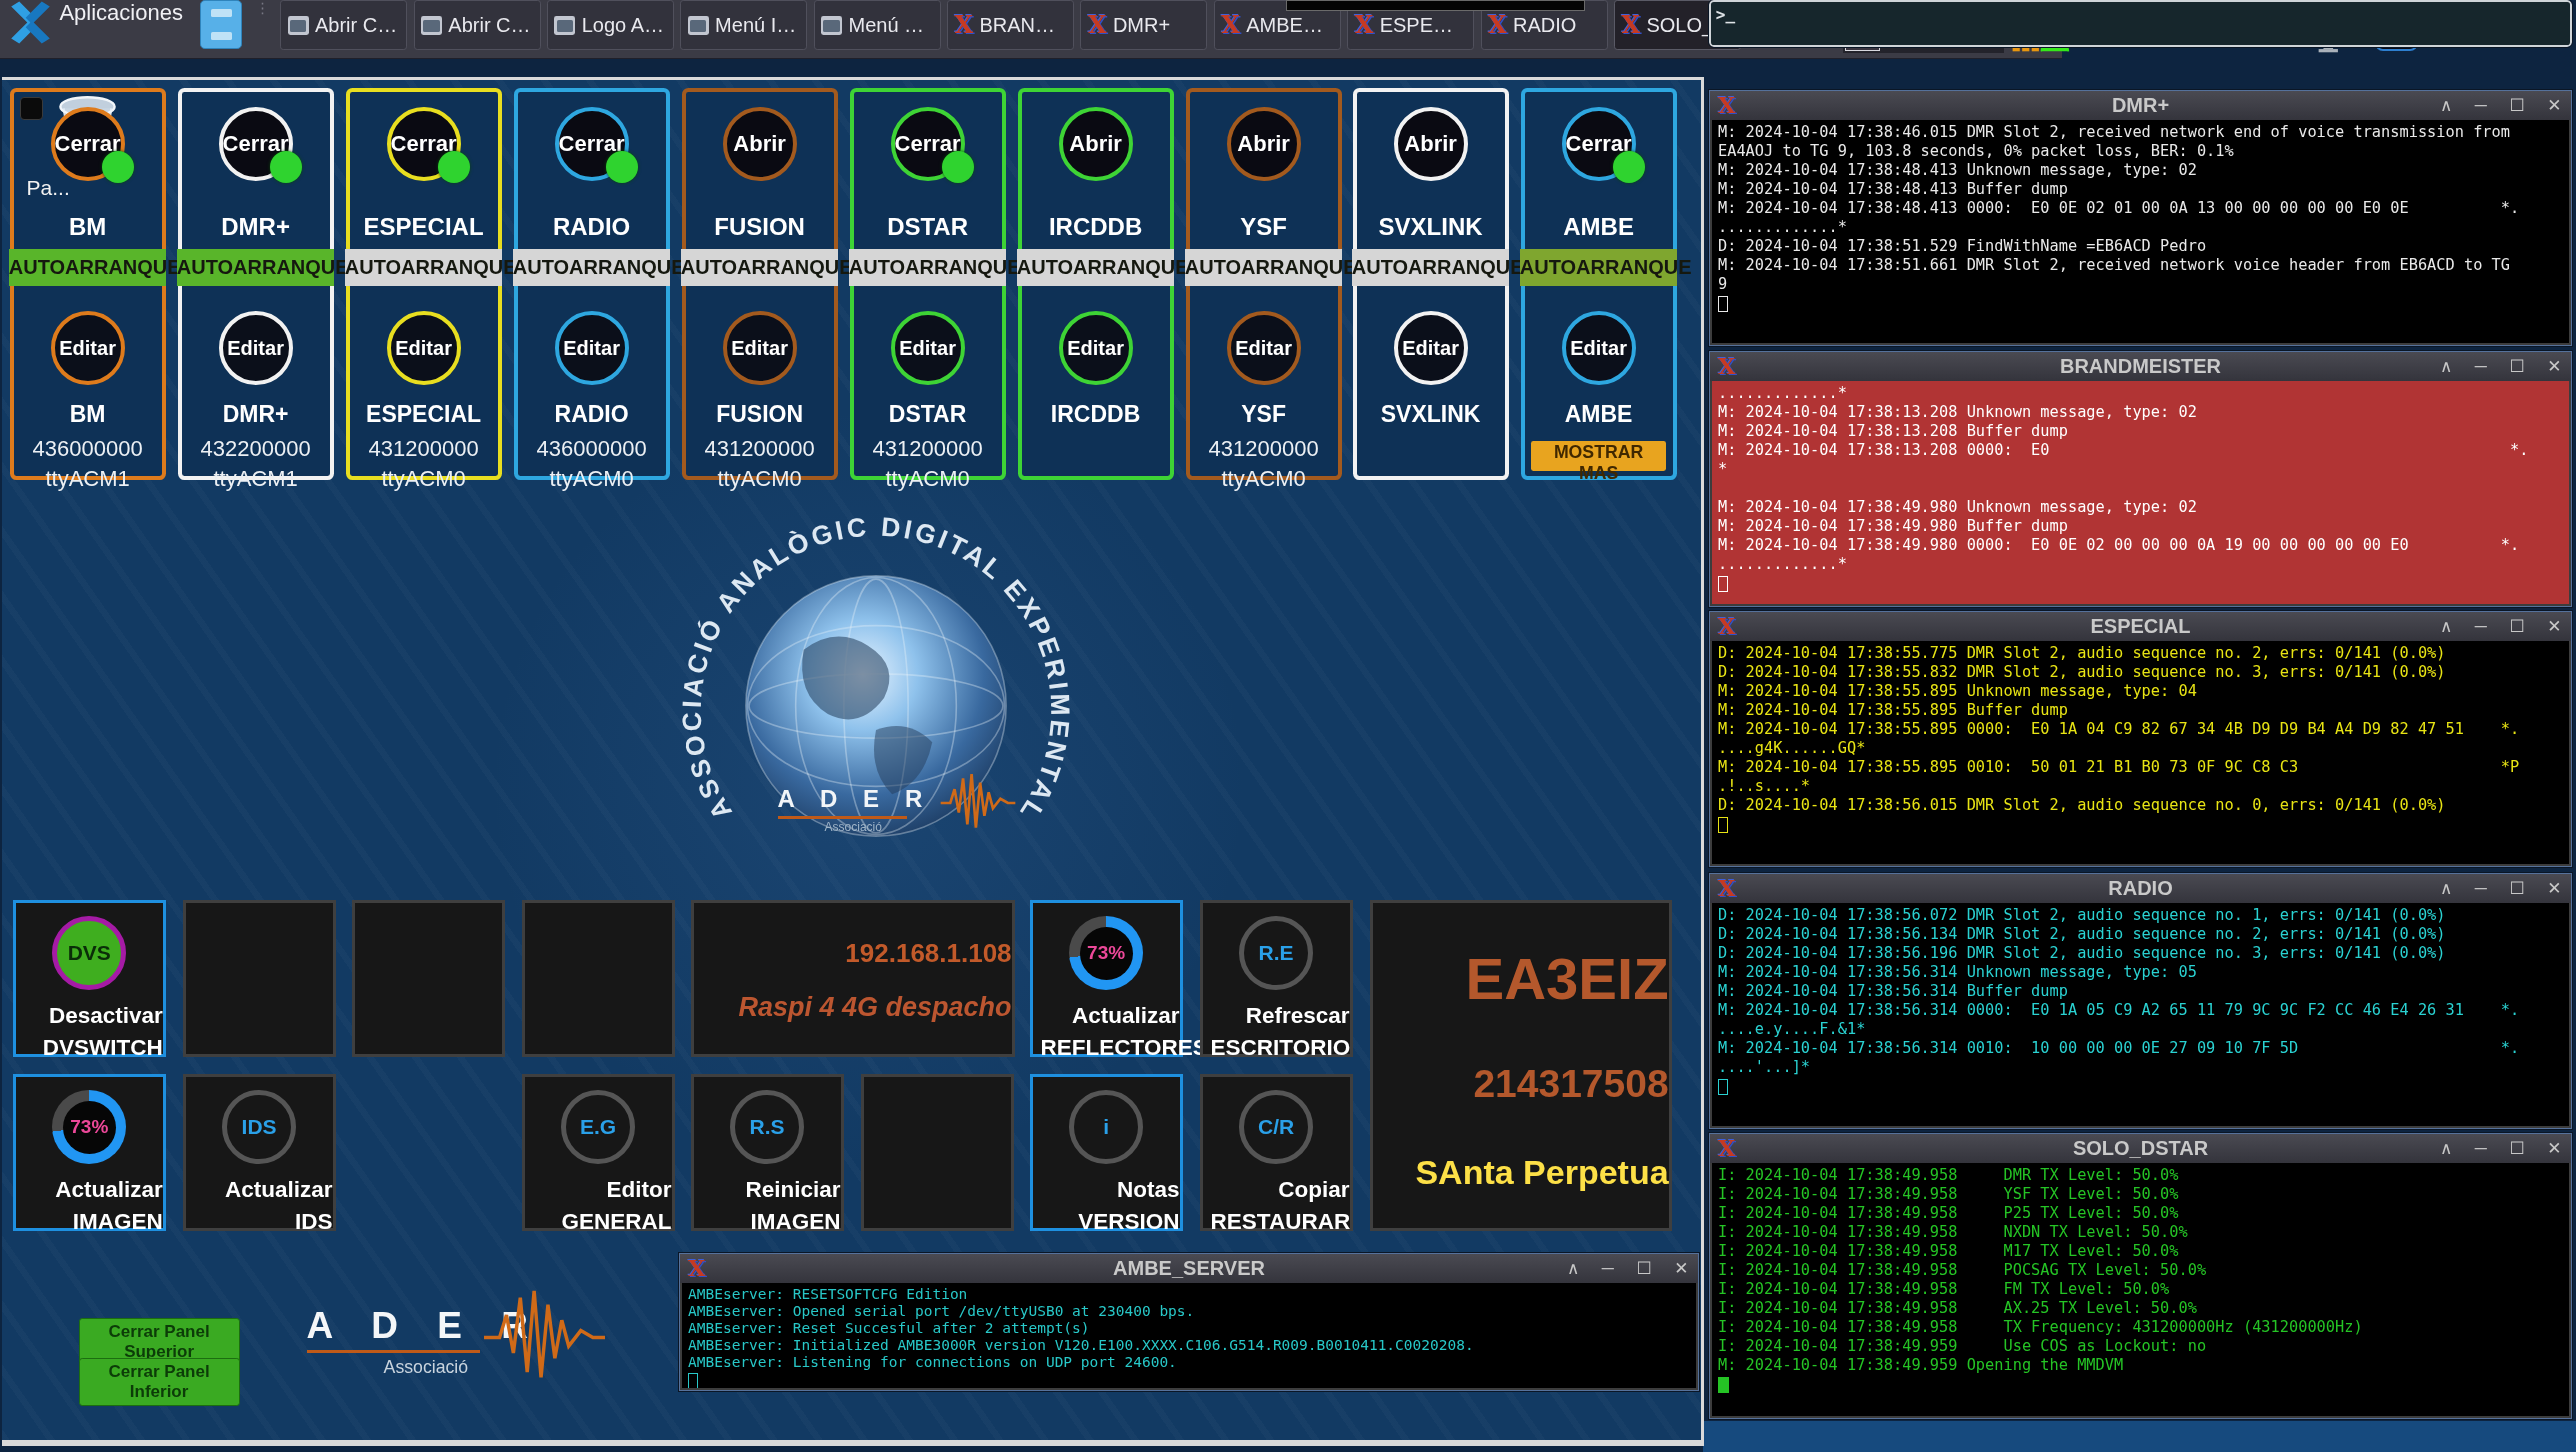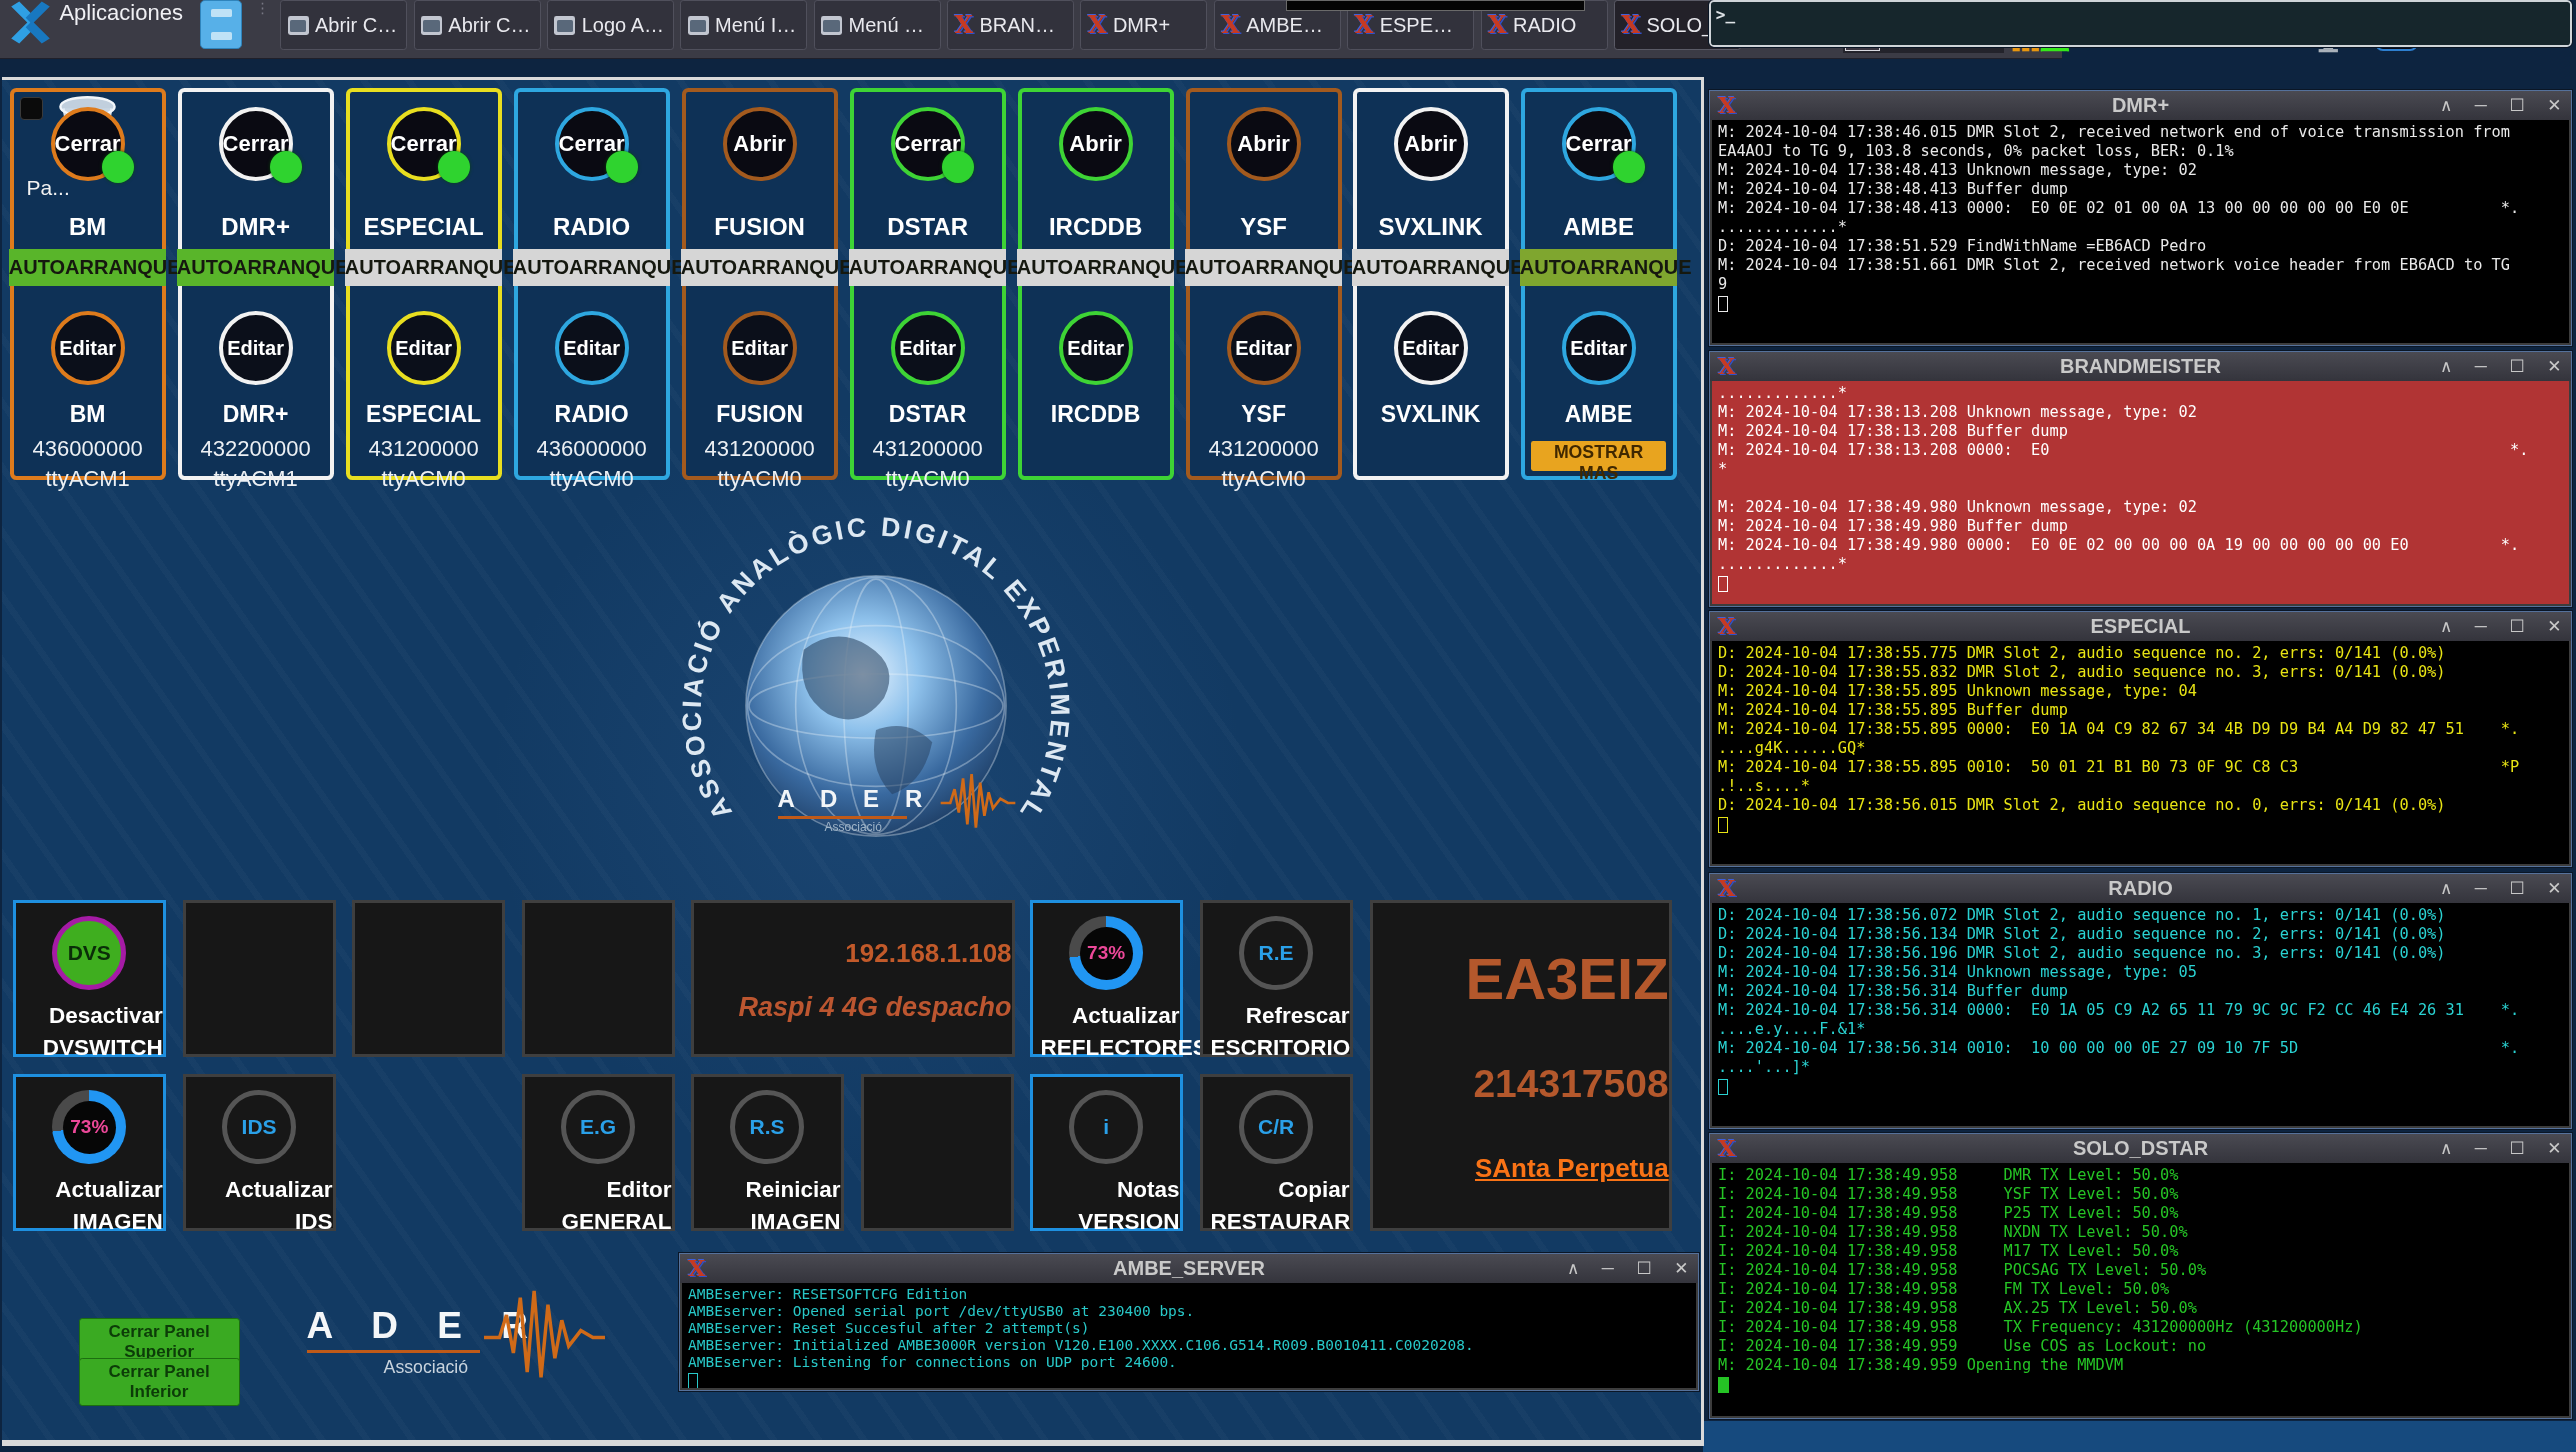--- a/index.html
+++ b/index.html
@@ -101,21 +101,21 @@
   .cicon.dvs{background:#3fae1f;border-color:#a51ba5;color:#0a2e08;}
   .cicon.prog{border:none;background:conic-gradient(#2196f3 0 73%,#4a4a4a 73% 100%);position:relative;}
   .prog-inner{width:53px;height:53px;border-radius:50%;background:#060606;display:flex;align-items:center;
          justify-content:center;color:#ec4899;font-weight:bold;font-size:19px;}
   .cicon.ring-white{border-color:#dcdcdc;}
   .clbl{margin-top:9.6px;color:#fff;font-weight:bold;font-size:22.5px;line-height:32px;padding-left:8px;}
   .info-ip{margin-top:35px;color:#c25a2a;font-weight:bold;font-size:26px;}
   .info-host{margin-top:22.5px;color:#bc5630;font-weight:bold;font-size:27px;font-style:italic;}
   .stn-call{margin-top:42px;color:#b4582c;font-weight:bold;font-size:58px;}
   .stn-id{margin-top:50px;color:#b4582c;font-weight:bold;font-size:39px;}
-  .stn-city{margin-top:47px;color:#f97316;font-weight:bold;font-size:26px;text-decoration:underline;}
+  .stn-city{margin-top:47px;color:#fde047;font-weight:bold;font-size:34px;}
 
   
   .panel-btn{position:absolute;left:77px;width:161px;height:48px;background:#3aaa22;border:1.6px solid #1c6e10;
         border-radius:3.2px;color:#0c3c08;font:bold 17px "Liberation Sans",sans-serif;cursor:pointer;}
   .footer-brand{position:absolute;left:305px;top:1225px;color:#f4f6f8;}
   .footer-brand .ad{font-weight:bold;font-size:37px;letter-spacing:14.5px;}
   .footer-brand .ul{width:173px;height:3.2px;background:#c05a18;margin-top:3.2px;}
   .footer-brand .sub{color:#c9d4de;font-size:17.7px;margin:3.2px 0 0 77px;}
 
   

